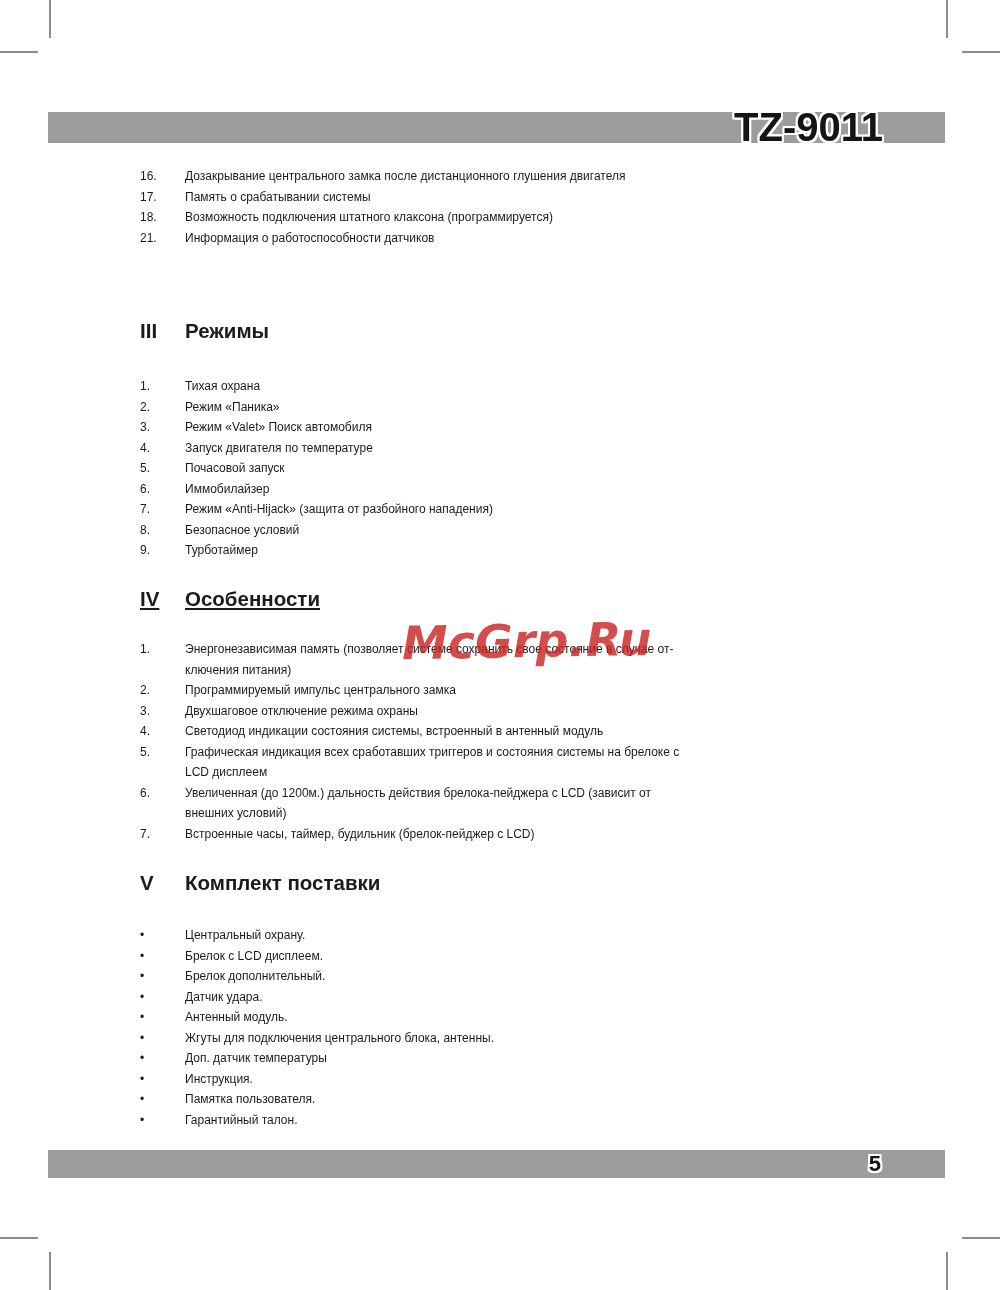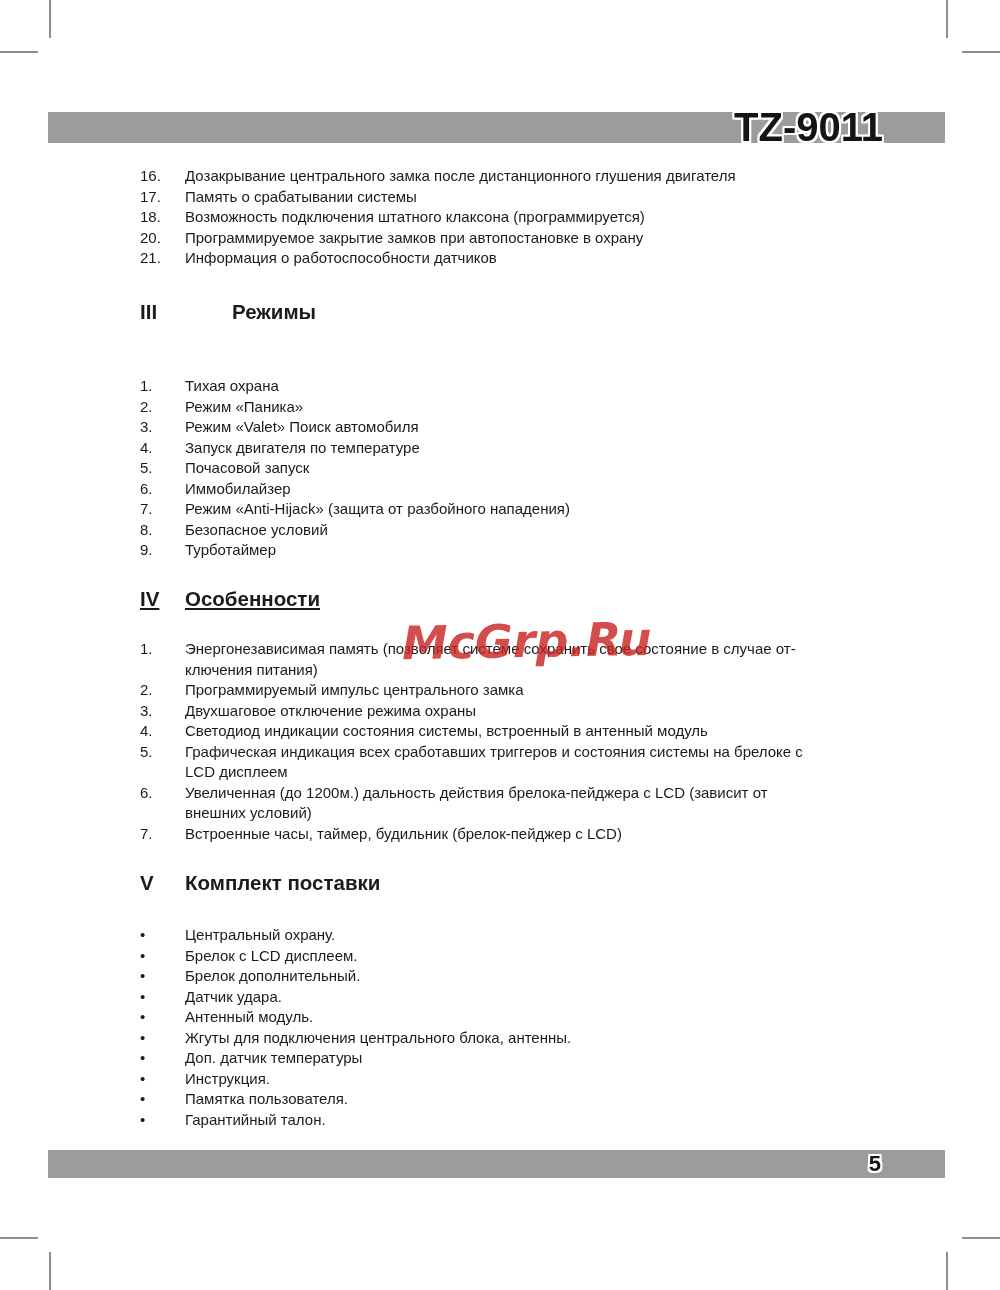--- a/index.html
+++ b/index.html
@@ -41,21 +41,21 @@
     position:absolute; right:62px; top:-7px;
     font-size:40px; line-height:44px; letter-spacing:0px;
   }
   .page-number {
     position:absolute; right:64px; top:2px;
     font-size:22px; line-height:24px;
   }
 
   
   .block { position:absolute; left:140px; }
-  .row { display:flex; font-size:15px; line-height:20.5px; }
+  .row { display:flex; font-size:12px; line-height:20.5px; }
   .row .num { width:45px; flex:0 0 45px; }
   .row .txt { width:662px; white-space:pre-line; }
   .heading { display:flex; font-size:20.5px; line-height:26px; font-weight:bold; }
   .heading .num { width:45px; flex:0 0 45px; }
 
   
   .watermark {
     position:absolute; left:402px; top:612px;
     font-family:"DejaVu Sans", sans-serif;
     font-style:italic; font-weight:bold;
@@ -90,30 +90,26 @@
     </div>
     <div class="row">
       <span class="num">17.</span>
       <span class="txt">Память о срабатывании системы</span>
     </div>
     <div class="row">
       <span class="num">18.</span>
       <span class="txt">Возможность подключения штатного клаксона (программируется)</span>
     </div>
     <div class="row">
-      <span class="num">20.</span>
-      <span class="txt">Программируемое закрытие замков при автопостановке в охрану</span>
-    </div>
-    <div class="row">
       <span class="num">21.</span>
       <span class="txt">Информация о работоспособности датчиков</span>
     </div>
   </div>
 
-  <div class="block heading" style="top:299px;gap:47px;">
+  <div class="block heading" style="top:318px;">
     <span class="num">III</span>
     <span>Режимы</span>
   </div>
 
   <div class="block" style="top:376px;">
     <div class="row">
       <span class="num">1.</span>
       <span class="txt">Тихая охрана</span>
     </div>
     <div class="row">

